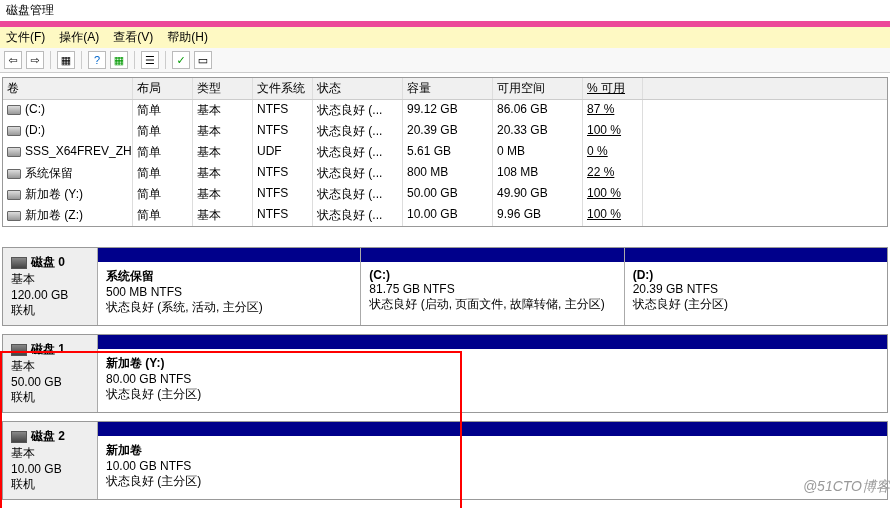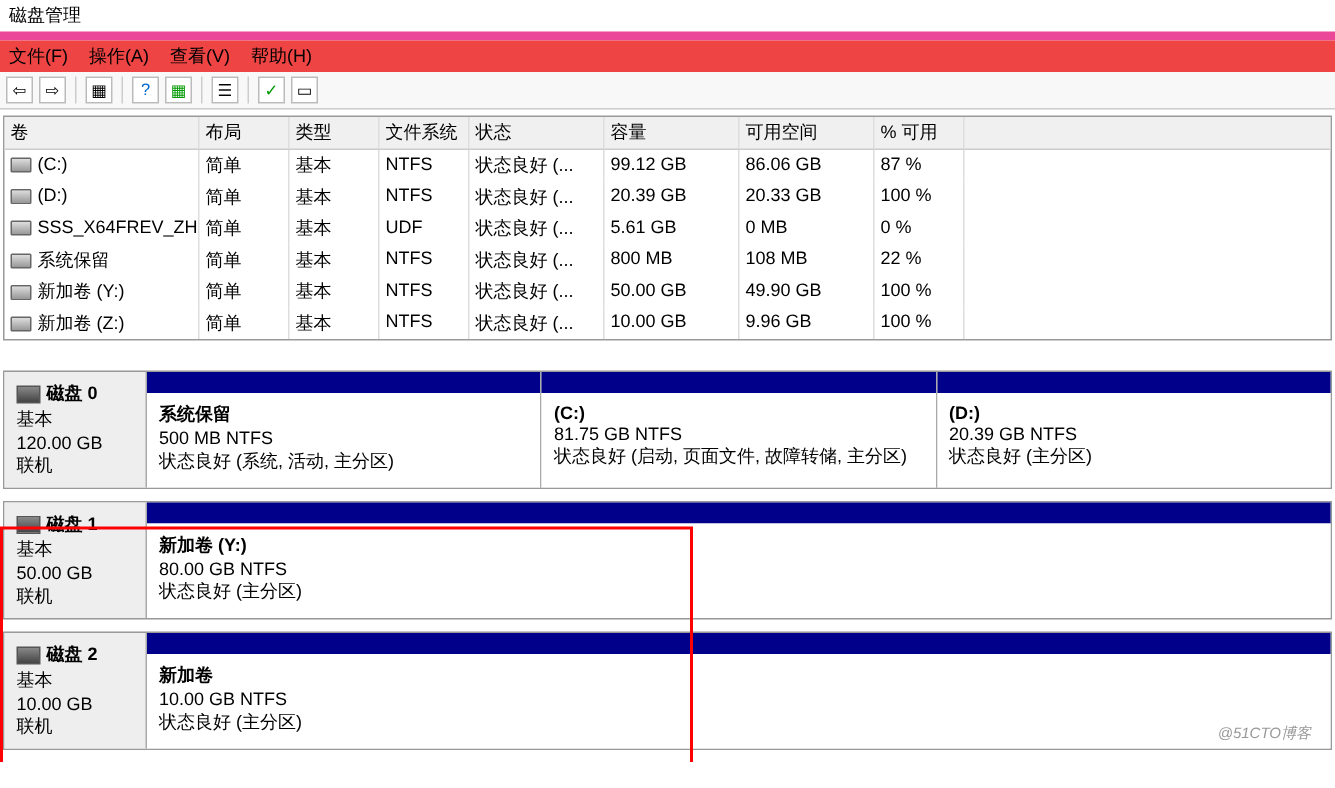--- a/index.html
+++ b/index.html
@@ -1,47 +1,47 @@
 <!DOCTYPE html>
 <html><head>
 <meta charset="utf-8">
 <style>
 * { margin: 0; padding: 0; box-sizing: border-box; }
 body { font-family: "Microsoft YaHei", SimSun, sans-serif; font-size: 12px; background: #fff; color: #000; width: 890px; }
 .titlebar { background: #fff; padding: 2px 6px; border-bottom: 6px solid #ec4899; }
-.menubar { padding: 2px 6px; display: flex; gap: 14px; background: #ef4444; }
+.menubar { padding: 2px 6px; display: flex; gap: 14px; background: #fef9c3; }
 .menubar span { cursor: default; }
 .toolbar { padding: 3px 4px; display: flex; gap: 4px; align-items: center; border-bottom: 1px solid #ccc; background: #f8f8f8; }
 .tbtn { width: 18px; height: 18px; border: 1px solid #bbb; display: flex; align-items: center; justify-content: center; font-size: 11px; background: #fff; cursor: pointer; }
 .tsep { width: 1px; height: 18px; background: #ccc; margin: 0 2px; }
 
 .volumes { border: 1px solid #999; margin: 4px 2px; background: #fff; overflow: hidden; }
 .vol-header { display: flex; background: #f0f0f0; border-bottom: 1px solid #ccc; }
 .vol-header > div, .vol-row > div { border-right: 1px solid #ddd; padding: 2px 4px; white-space: nowrap; overflow: hidden; }
 .c-vol { width: 130px; } .c-layout { width: 60px; } .c-type { width: 60px; }
 .c-fs { width: 60px; } .c-status { width: 90px; } .c-cap { width: 90px; }
-.c-free { width: 90px; } .c-pct { width: 60px; }
+.c-free { width: 90px; } .c-pct { width: 60px; text-decoration: underline; }
 .vol-row { display: flex; }
 .vicon { display: inline-block; width: 14px; height: 10px; border: 1px solid #666; border-radius: 1px; margin-right: 4px; background: linear-gradient(#ddd,#999); vertical-align: middle; }
 
 .disk-area { margin-top: 20px; padding: 0 2px; }
 .disk-row { display: flex; border: 1px solid #999; margin-bottom: 8px; background: #f4f4f4; }
 .disk-label { width: 95px; padding: 6px 8px; border-right: 1px solid #aaa; background: #eee; display: flex; flex-direction: column; }
 .disk-label .dname { font-weight: bold; }
 .dicon { display: inline-block; width: 16px; height: 12px; border: 1px solid #555; background: linear-gradient(#888,#444); margin-right: 4px; vertical-align: middle; }
 .part-wrap { flex: 1; display: flex; gap: 0; }
 .part { flex: 1; border-right: 1px solid #aaa; display: flex; flex-direction: column; min-width: 0; }
 .part:last-child { border-right: 0; }
 .part-head { height: 14px; background: #00008b; }
 .part-body { padding: 6px 8px; background: #fff; flex: 1; }
 .part-body .pname { font-weight: bold; }
 .highlight { position: absolute; border: 2px solid red; pointer-events: none; }
 .disk-wrap { position: relative; }
 
-.watermark { position: absolute; right: 16px; bottom: 4px; font-size: 10px; color: #999; font-style: italic; }
+.watermark { position: absolute; right: 0; bottom: 4px; font-size: 14px; color: #999; font-style: italic; }
 </style>
 </head>
 <body>
 
 <div class="titlebar">
   <span>磁盘管理</span>
 </div>
 
 <div class="menubar">
   <span>文件(F)</span>

